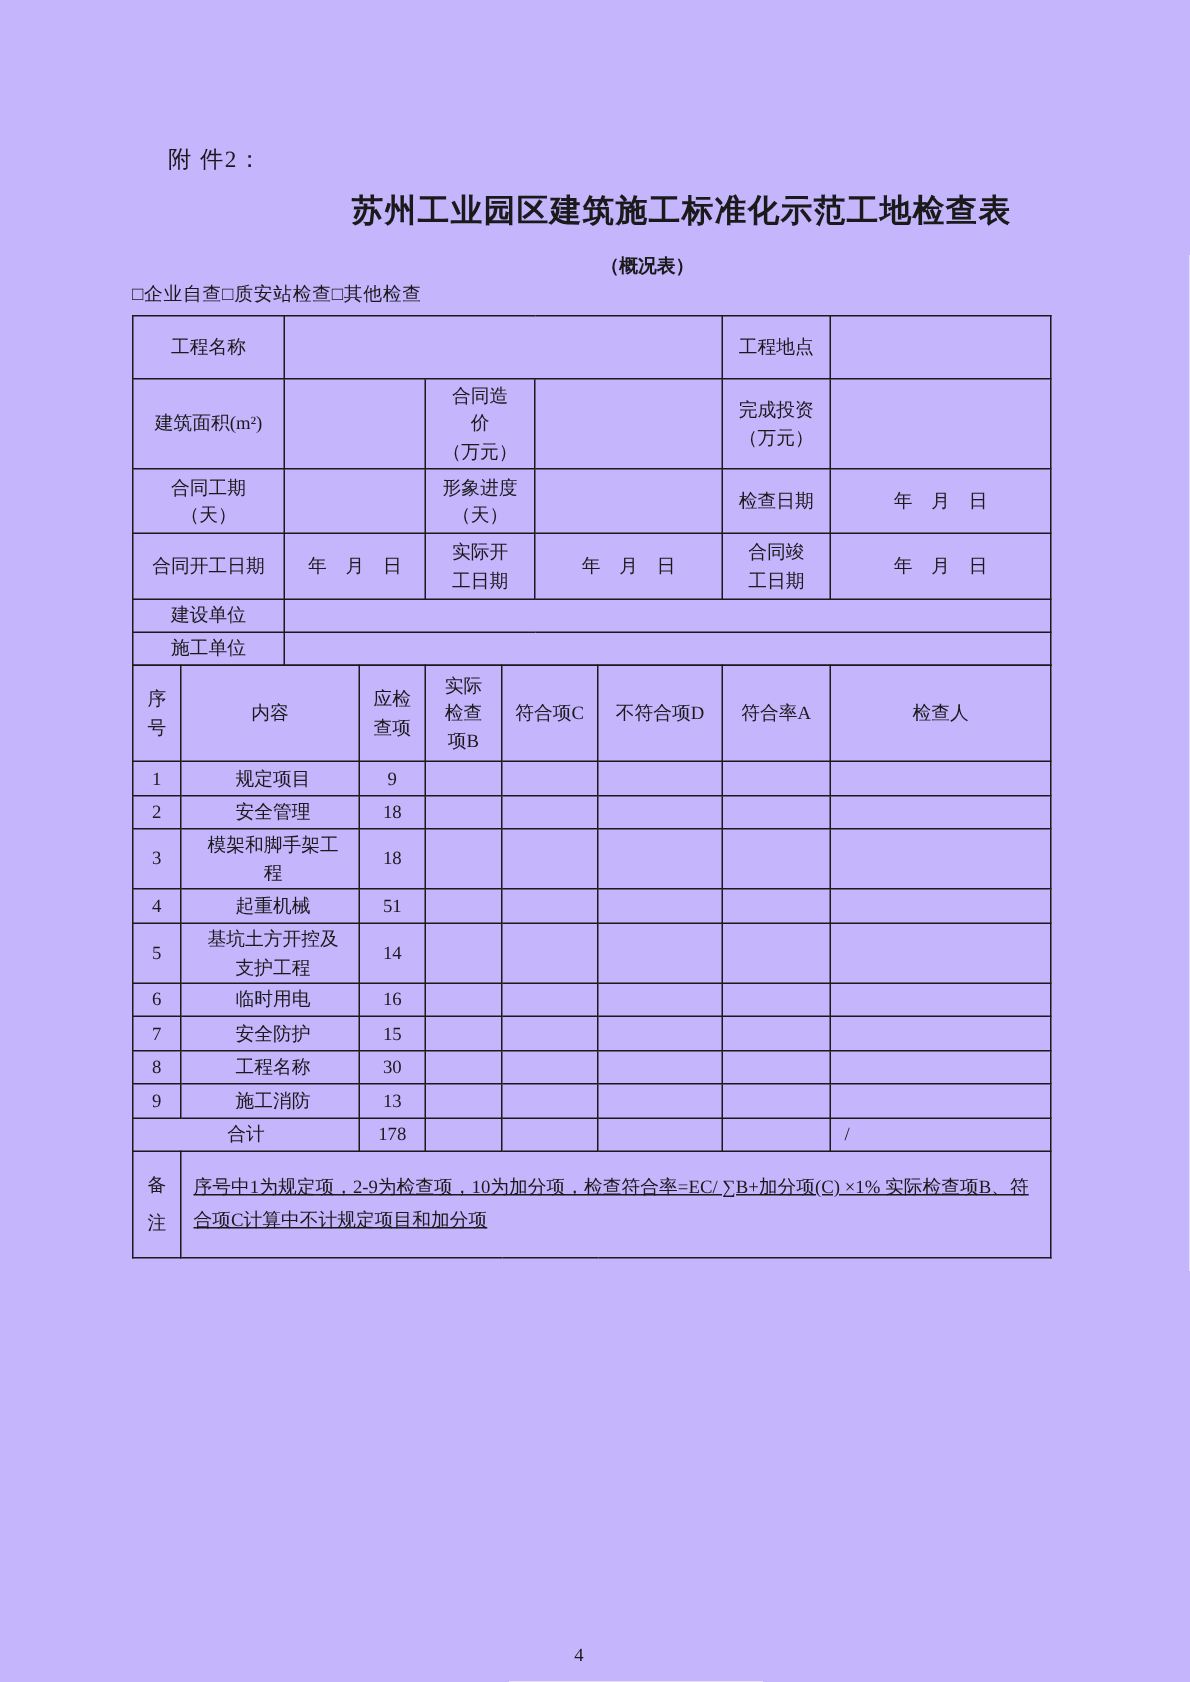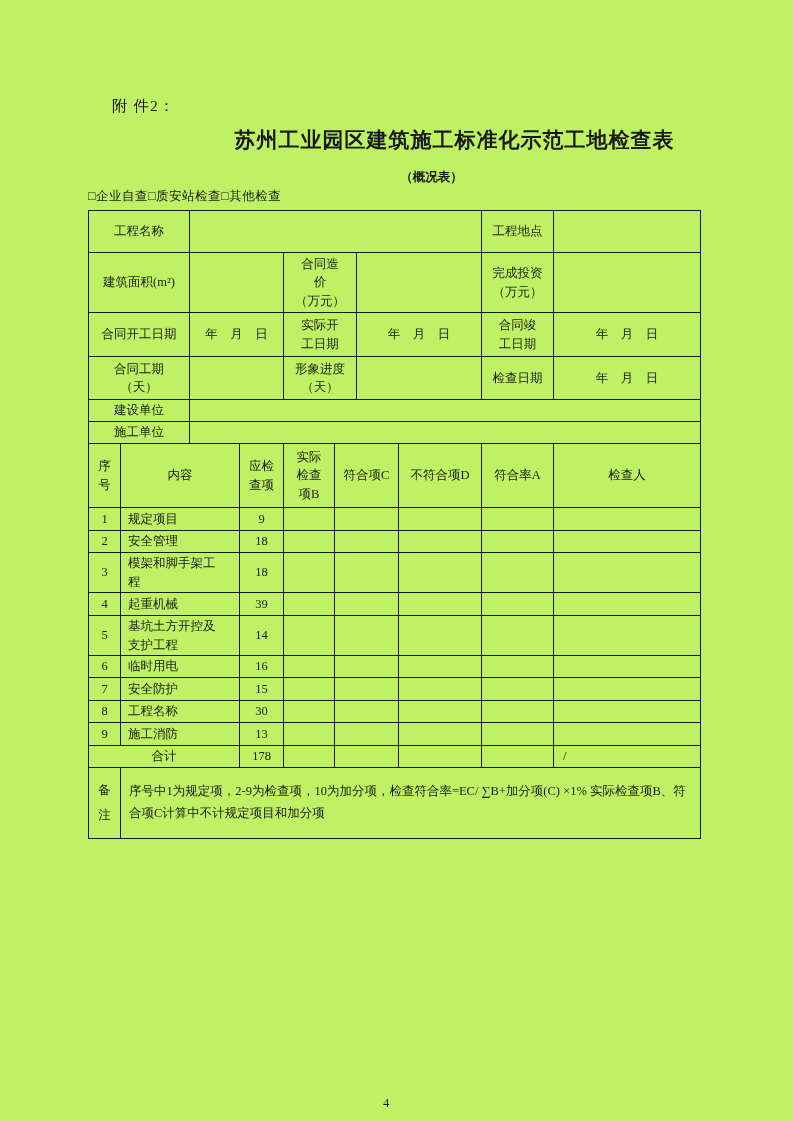--- a/index.html
+++ b/index.html
@@ -5,21 +5,21 @@
   * { margin: 0; padding: 0; box-sizing: border-box; }
   html, body { background: #ffffff; }
   body {
     font-family: "Liberation Serif", "DejaVu Serif", serif;
     color: #1a1a1a;
   }
   .page {
     position: relative;
     width: 793px;
     height: 1121px;
-    background: #bef264;
+    background: #c4b5fd;
     overflow: hidden;
   }
   .attachment {
     position: absolute;
     left: 112px;
     top: 96px;
     font-size: 15.5px;
     letter-spacing: 1px;
   }
   .title {
@@ -67,25 +67,26 @@
   td {
     border: 1px solid #1a1a1a;
     font-size: 12.5px;
     text-align: center;
     vertical-align: middle;
     padding: 1px 3px;
     line-height: 1.45;
     overflow: hidden;
   }
   .prewrap { white-space: pre-line; }
-  .left { text-align: left; padding-left: 7px; font-family: Liberation Serif, serif; }
+  .left { text-align: center; padding-left: 7px; font-family: Liberation Serif, serif; }
   .note-cell {
     text-align: left;
     padding: 13px 8px;
     line-height: 1.75;
+    text-decoration: underline;
   }
   .note-label { line-height: 2.0; }
   .slash-cell { text-align: left; padding-left: 9px; }
   .pageno {
     position: absolute;
     left: 0; right: 0;
     top: 1096px;
     text-align: center;
     padding-right: 21px;
     font-size: 12.5px;
@@ -123,38 +124,38 @@
         <td>建筑面积(m²)</td>
         <td></td>
         <td class="prewrap">合同造
 价
 （万元）</td>
         <td></td>
         <td class="prewrap">完成投资
 （万元）</td>
         <td></td>
       </tr>
+      <tr style="height:43px">
+        <td class="prewrap">合同工期
+（天）</td>
+        <td></td>
+        <td class="prewrap">形象进度
+（天）</td>
+        <td></td>
+        <td>检查日期</td>
+        <td>年　月　日</td>
+      </tr>
       <tr style="height:44px">
         <td>合同开工日期</td>
         <td>年　月　日</td>
         <td class="prewrap">实际开
 工日期</td>
         <td>年　月　日</td>
         <td class="prewrap">合同竣
 工日期</td>
-        <td>年　月　日</td>
-      </tr>
-      <tr style="height:43px">
-        <td class="prewrap">合同工期
-（天）</td>
-        <td></td>
-        <td class="prewrap">形象进度
-（天）</td>
-        <td></td>
-        <td>检查日期</td>
         <td>年　月　日</td>
       </tr>
       <tr style="height:22px">
         <td>建设单位</td>
         <td colspan="5"></td>
       </tr>
       <tr style="height:22px">
         <td>施工单位</td>
         <td colspan="5"></td>
       </tr>
@@ -215,21 +216,21 @@
         <td>18</td>
         <td></td>
         <td></td>
         <td></td>
         <td></td>
         <td></td>
       </tr>
       <tr style="height:23px">
         <td>4</td>
         <td class="left prewrap">起重机械</td>
-        <td>39</td>
+        <td>51</td>
         <td></td>
         <td></td>
         <td></td>
         <td></td>
         <td></td>
       </tr>
       <tr style="height:40px">
         <td>5</td>
         <td class="left prewrap">基坑土方开控及
 支护工程</td>

